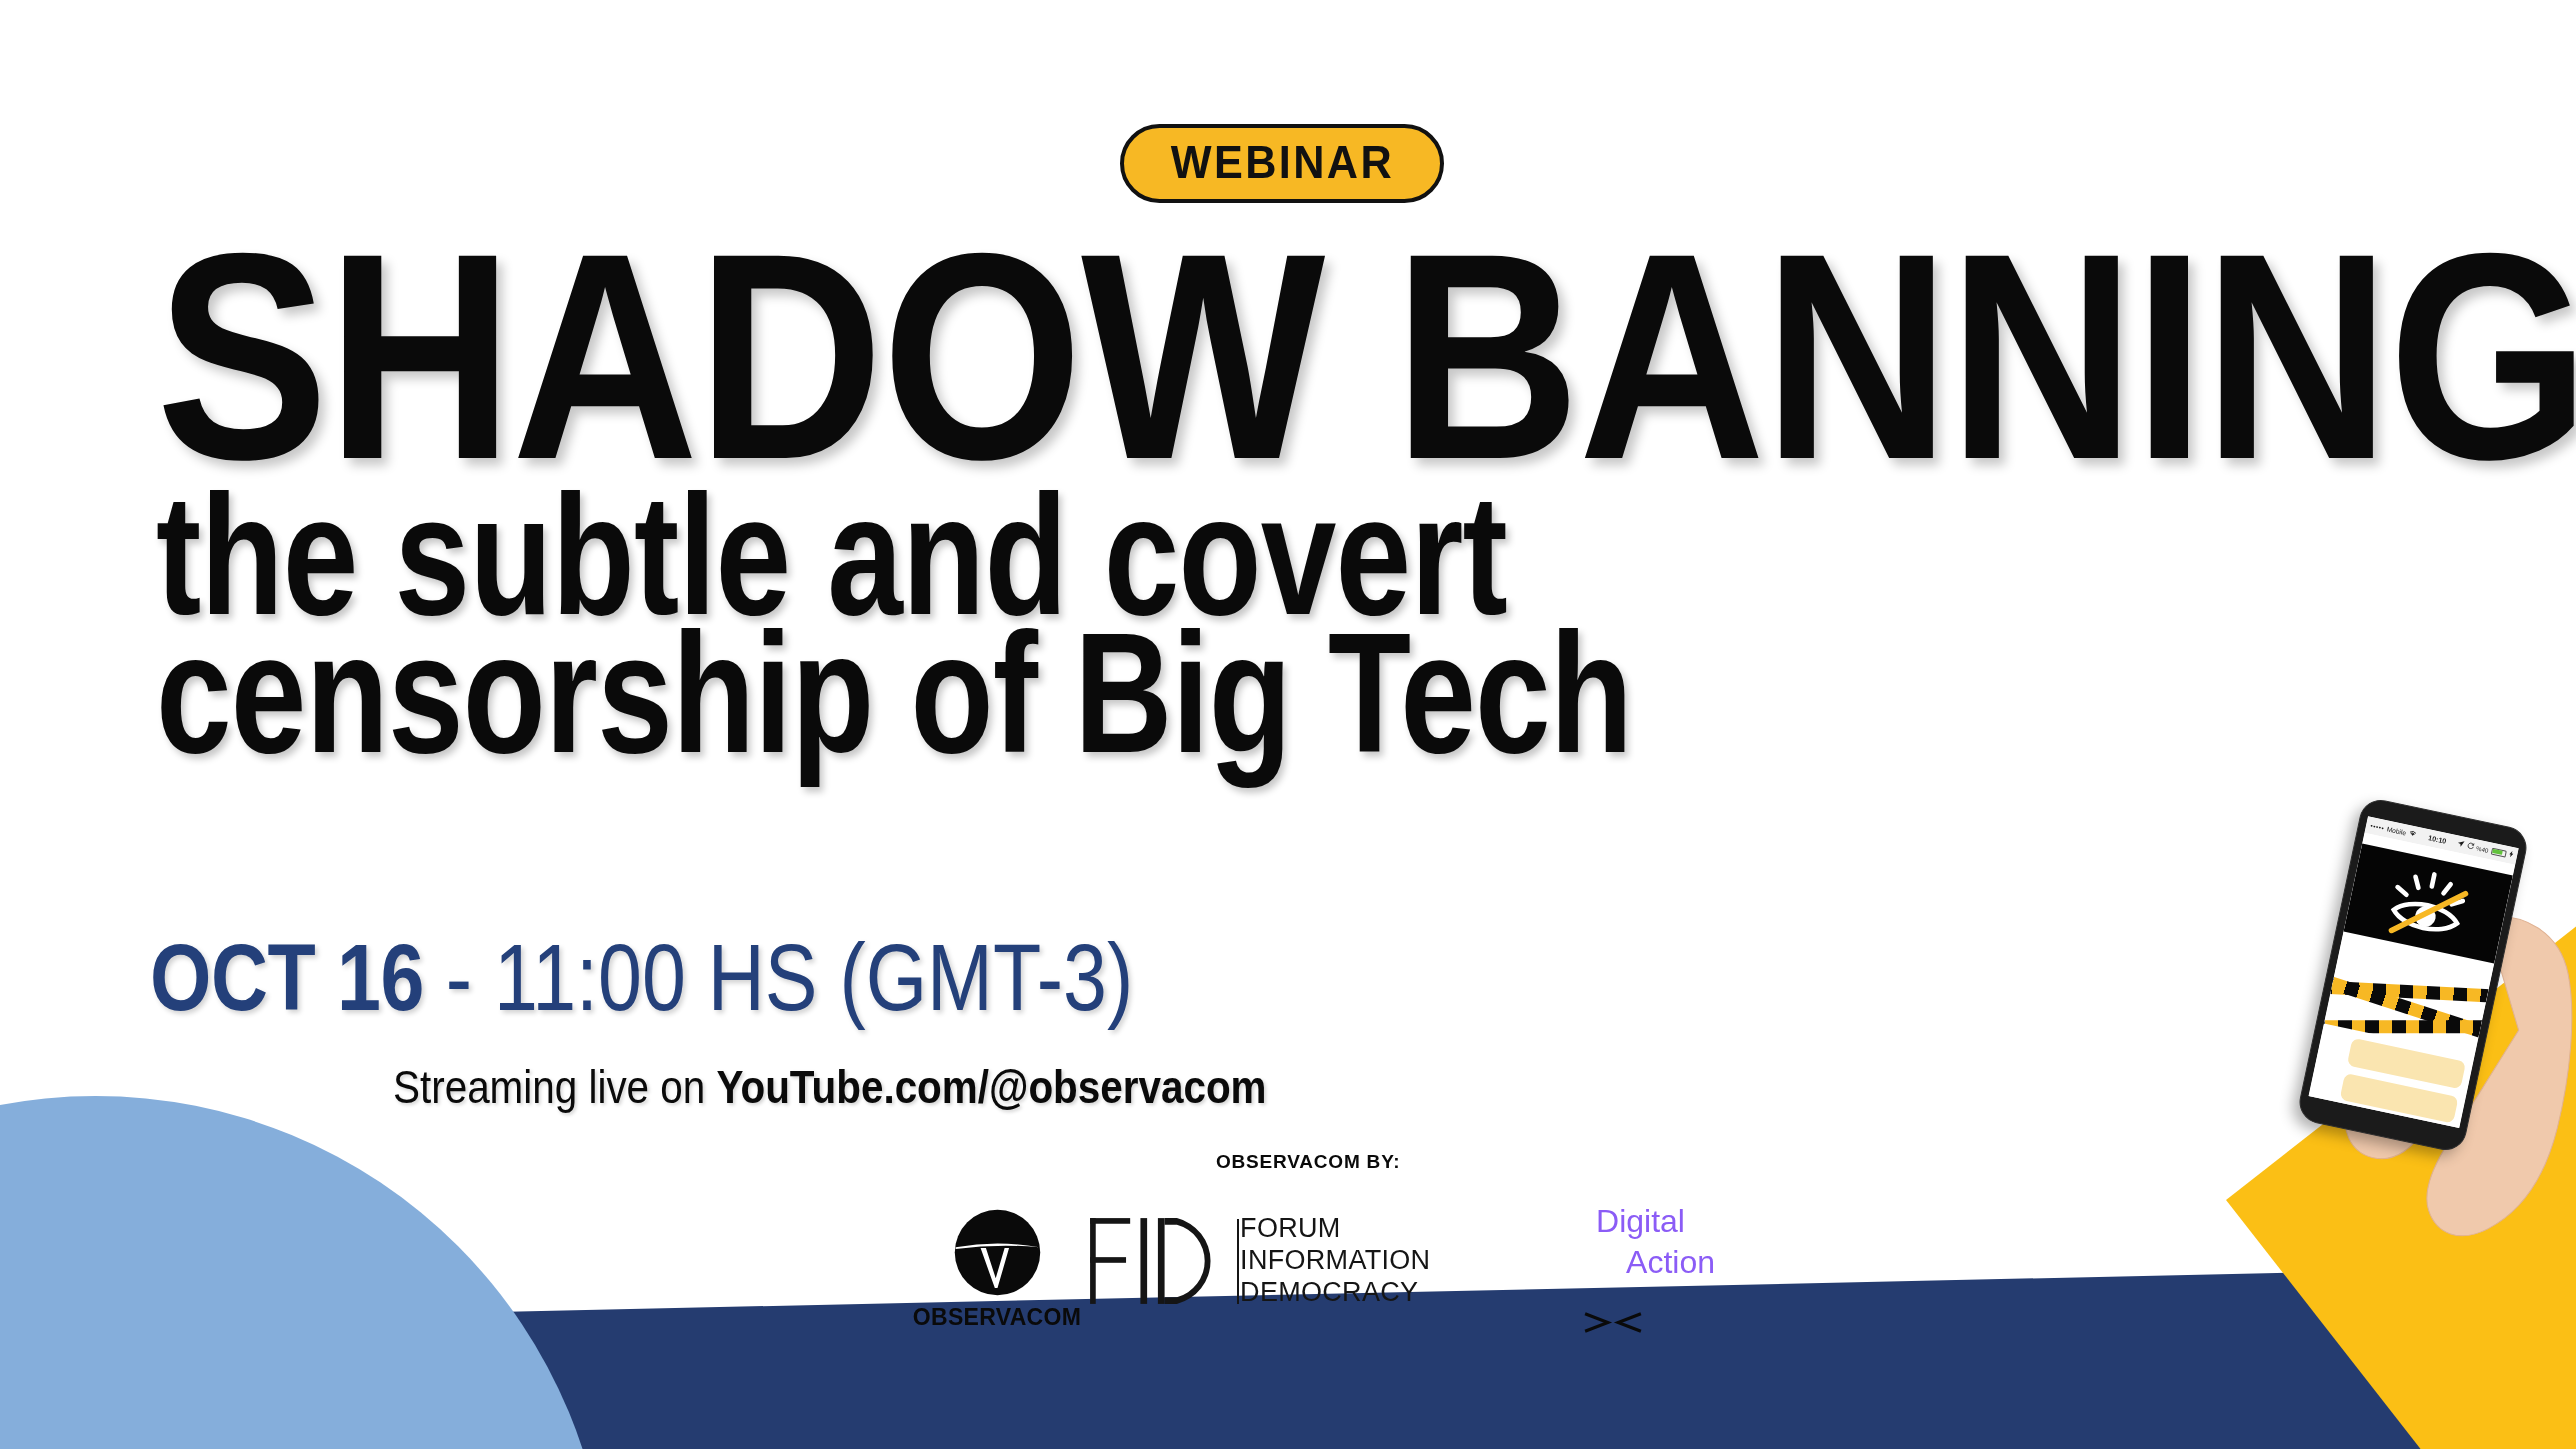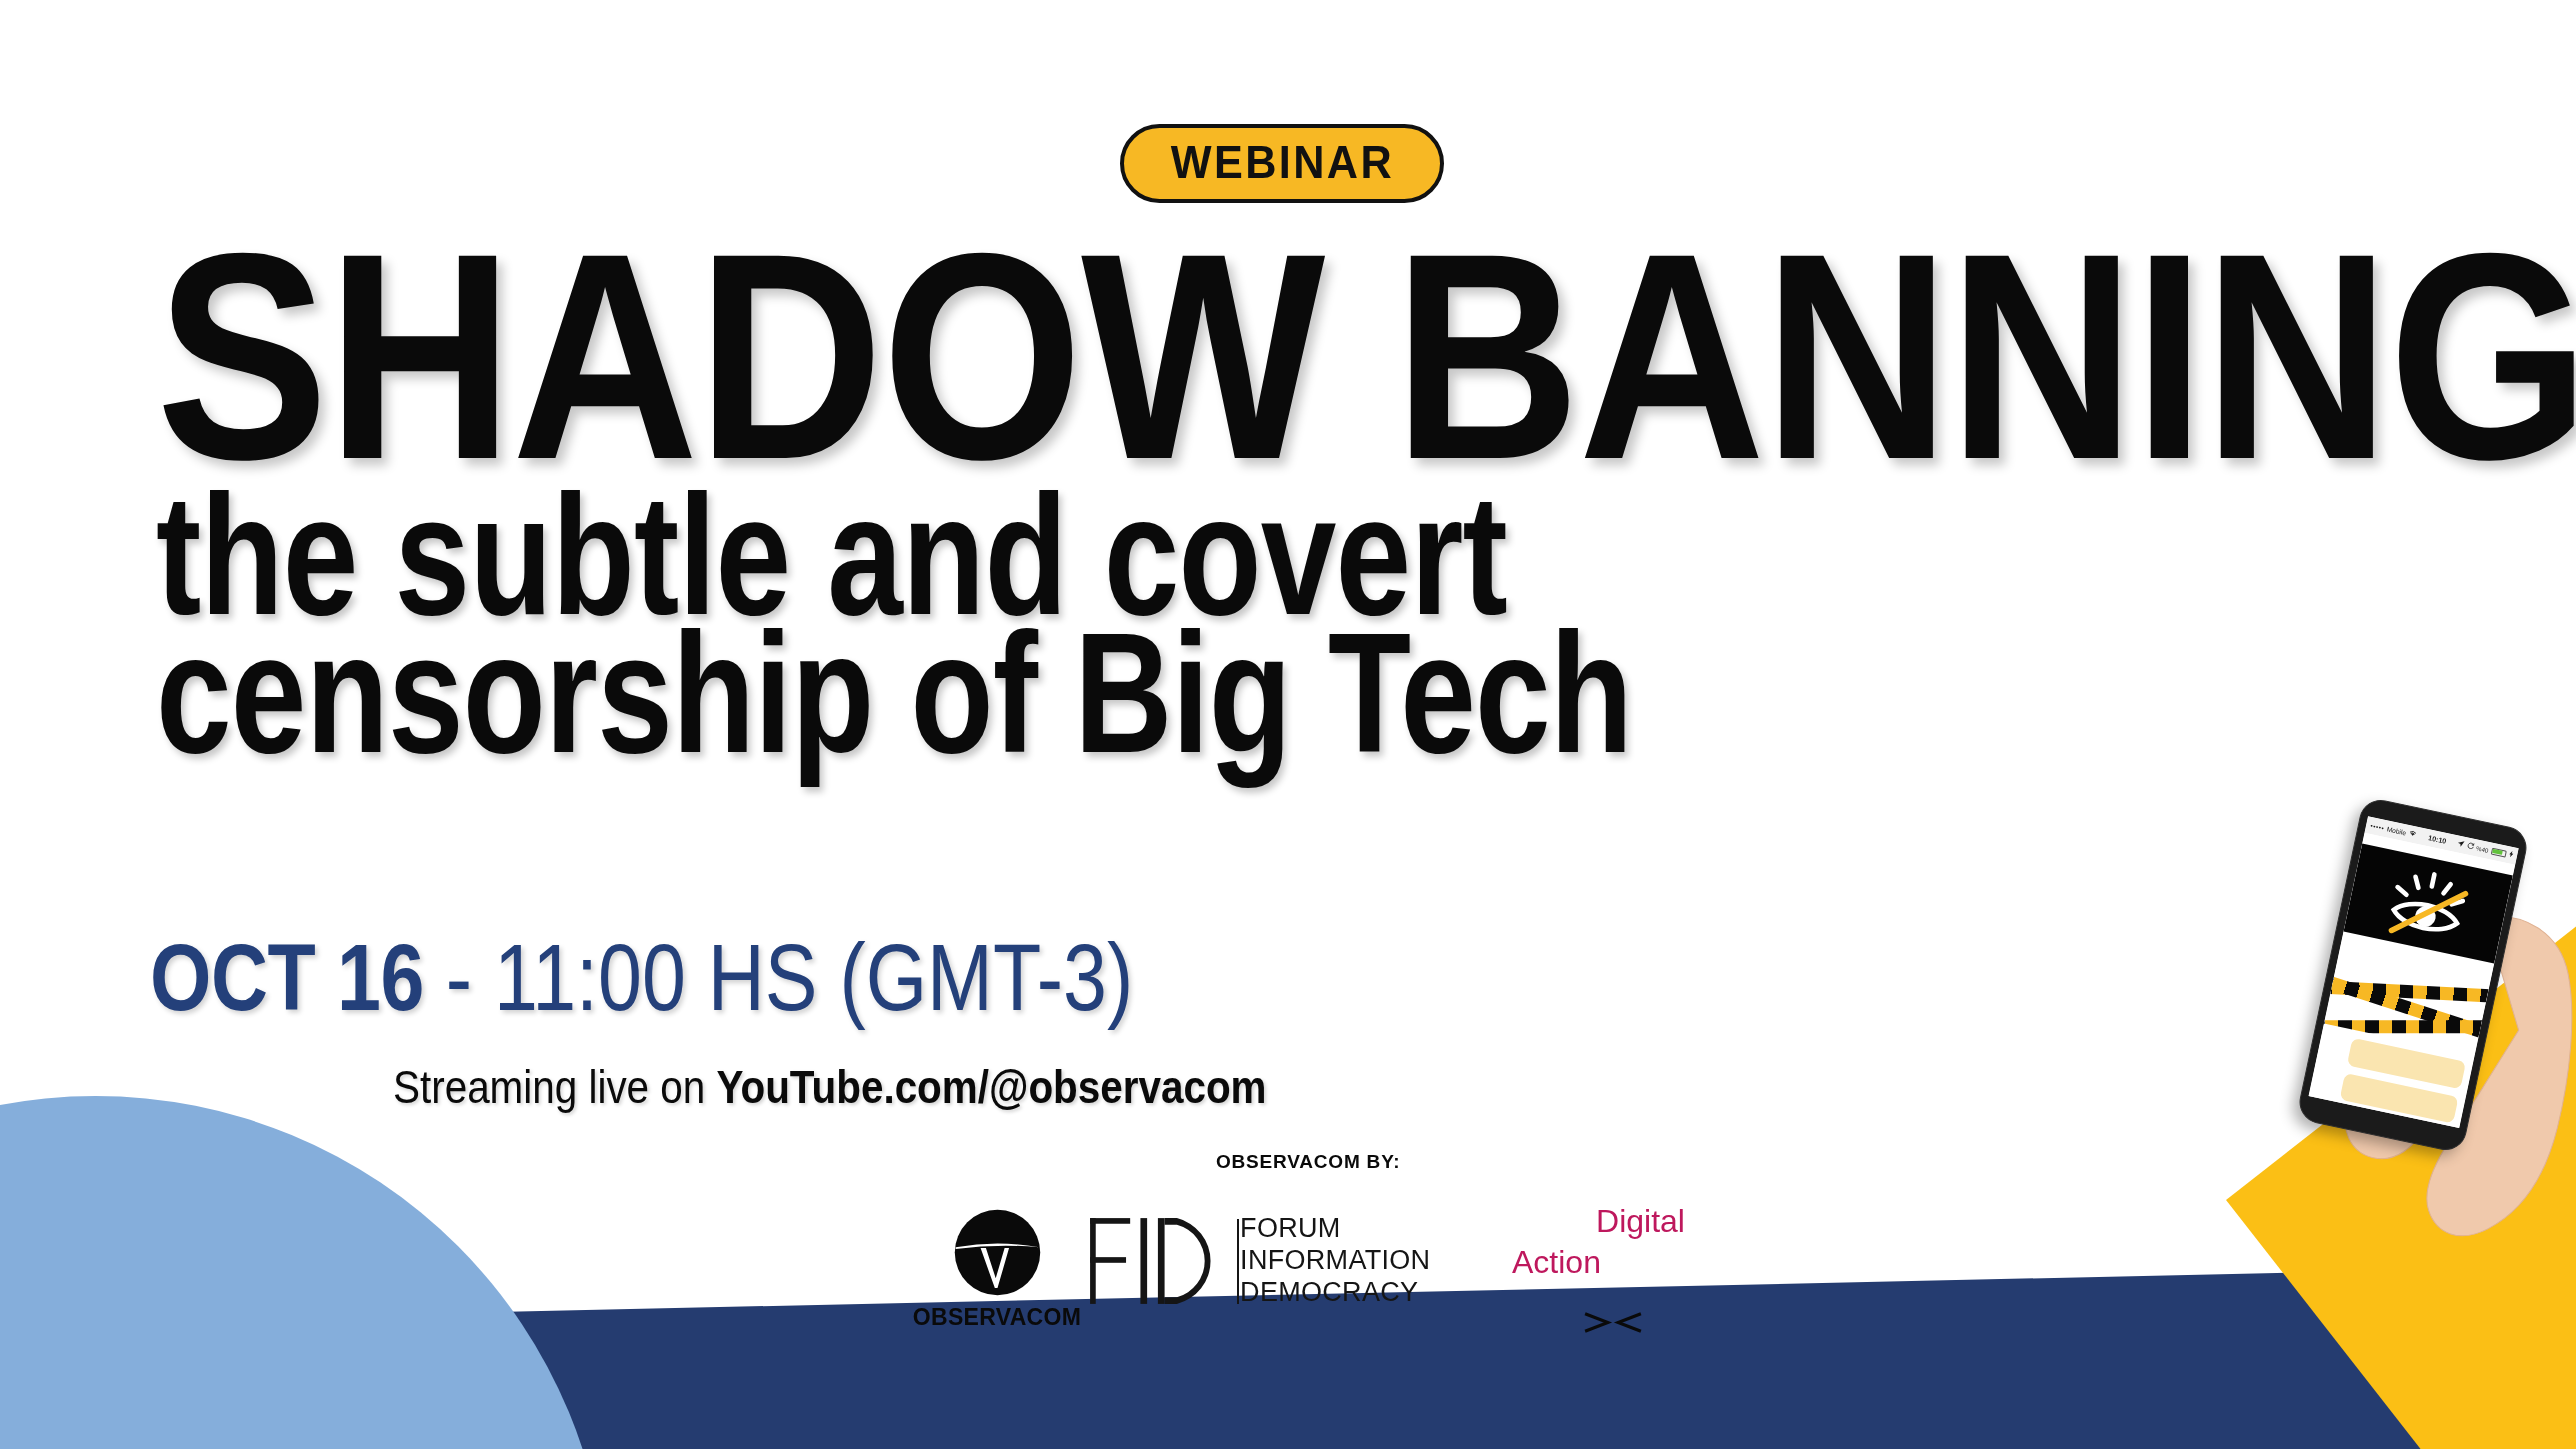--- a/index.html
+++ b/index.html
@@ -168,25 +168,25 @@
 
   
   .logo-digital{
     position:absolute; left:654px; top:1px;
     width:216px; height:155px;
   }
   .da-word{
     font-family:"Liberation Sans", sans-serif;
     font-weight:300;
     font-size:32px;
-    color:#be185d;
+    color:#8b5cf6;
     line-height:1.28;
   }
   .da-word.w1{ text-align:center; padding-left:67px;}
-  .da-word.w2{ text-align:left;margin-left:13px; }
+  .da-word.w2{ text-align:right;margin-left:13px; }
   .da-mark{ margin-top:28px; padding-left:83px; }
 
   
   .phone-scene{
     position:absolute; left:2282px; top:788px;
     width:319px; height:464px;
   }
 
   .hand{
     position:absolute; left:0; top:0; width:319px; height:464px;

